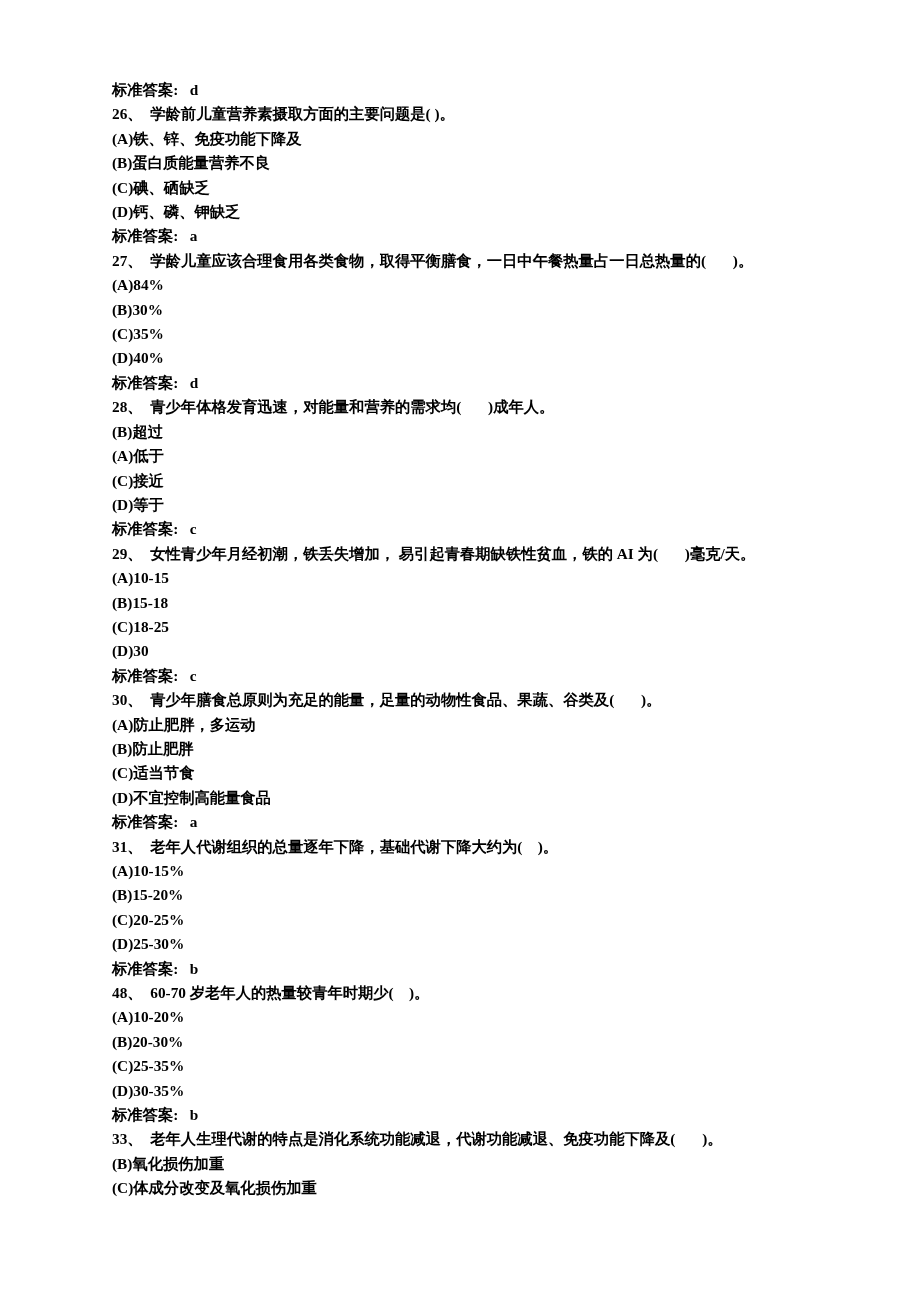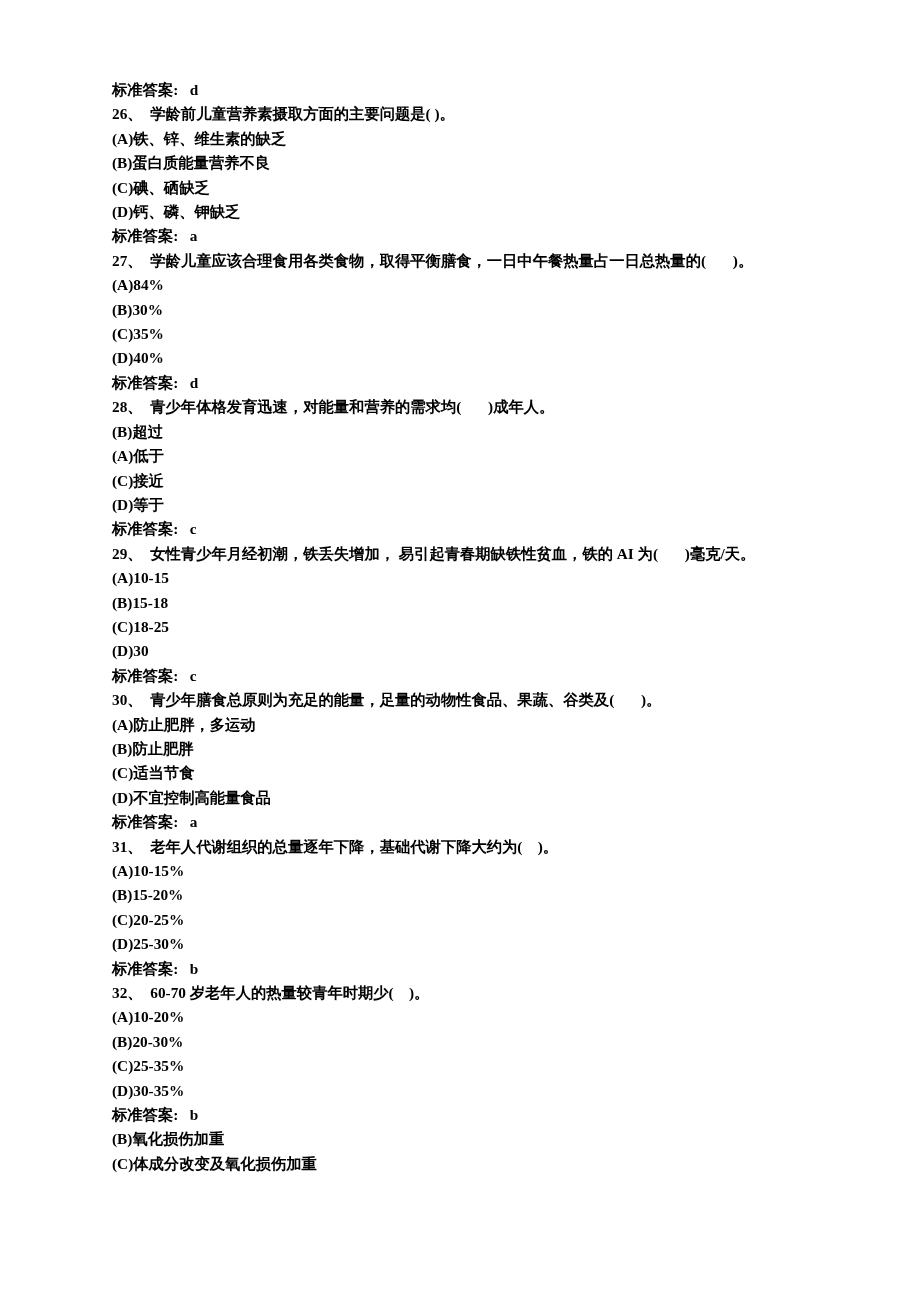--- a/index.html
+++ b/index.html
@@ -22,21 +22,21 @@
     word-break: break-all;
     font-weight: bold;
   }
 </style>
 </head>
 <body>
 
 <div id="doc">
     <div class="line">标准答案:   d</div>
     <div class="line">26、  学龄前儿童营养素摄取方面的主要问题是( )。</div>
-    <div class="line">(A)铁、锌、维生素的缺乏</div>
+    <div class="line">(A)铁、锌、免疫功能下降及</div>
     <div class="line">(B)蛋白质能量营养不良</div>
     <div class="line">(C)碘、硒缺乏</div>
     <div class="line">(D)钙、磷、钾缺乏</div>
     <div class="line">标准答案:   a</div>
     <div class="line">27、  学龄儿童应该合理食用各类食物，取得平衡膳食，一日中午餐热量占一日总热量的(       )。</div>
     <div class="line">(A)84%</div>
     <div class="line">(B)30%</div>
     <div class="line">(C)35%</div>
     <div class="line">(D)40%</div>
     <div class="line">标准答案:   d</div>
@@ -57,21 +57,22 @@
     <div class="line">(B)防止肥胖</div>
     <div class="line">(C)适当节食</div>
     <div class="line">(D)不宜控制高能量食品</div>
     <div class="line">标准答案:   a</div>
     <div class="line">31、  老年人代谢组织的总量逐年下降，基础代谢下降大约为(    )。</div>
     <div class="line">(A)10-15%</div>
     <div class="line">(B)15-20%</div>
     <div class="line">(C)20-25%</div>
     <div class="line">(D)25-30%</div>
     <div class="line">标准答案:   b</div>
-    <div class="line">32、  60-70 岁老年人的热量较青年时期少(    )。</div>
+    <div class="line">48、  60-70 岁老年人的热量较青年时期少(    )。</div>
     <div class="line">(A)10-20%</div>
     <div class="line">(B)20-30%</div>
     <div class="line">(C)25-35%</div>
     <div class="line">(D)30-35%</div>
     <div class="line">标准答案:   b</div>
+    <div class="line">33、  老年人生理代谢的特点是消化系统功能减退，代谢功能减退、免疫功能下降及(       )。</div>
     <div class="line">(B)氧化损伤加重</div>
     <div class="line">(C)体成分改变及氧化损伤加重</div>
   </div>
 
 </body></html>

